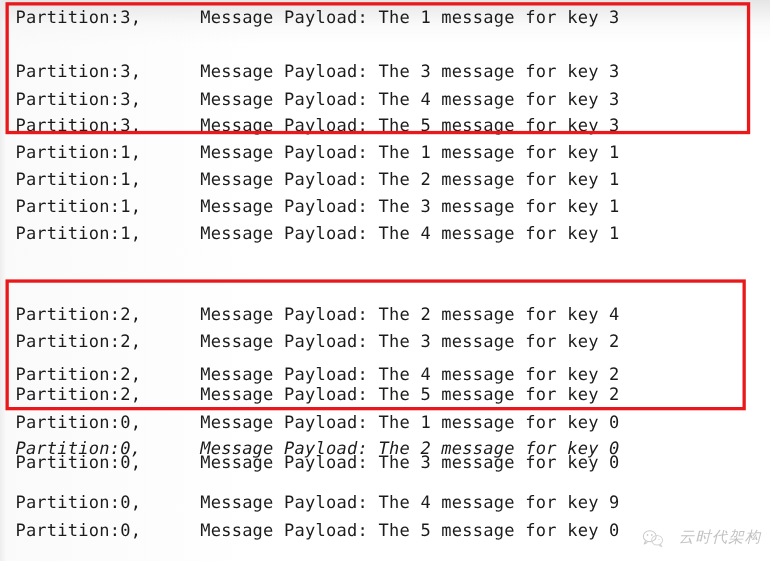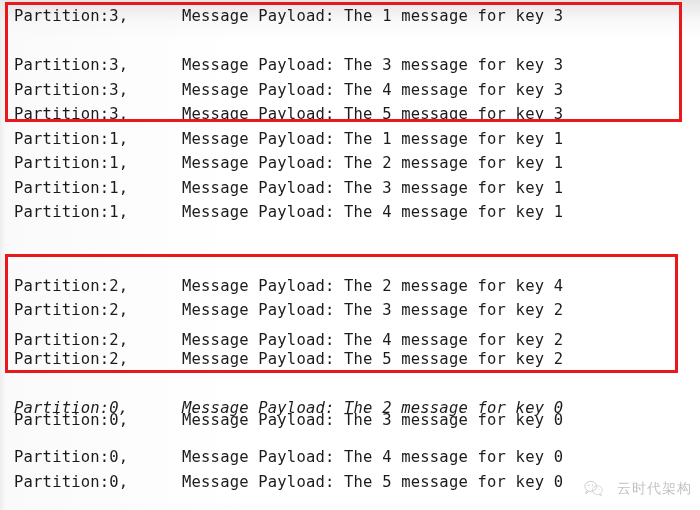--- a/index.html
+++ b/index.html
@@ -80,23 +80,25 @@
     box-sizing: border-box;
     background: transparent;
     pointer-events: none;
   }
 
   #watermark {
     position: absolute;
     right: 8px;
     bottom: 12px;
     display: flex;
+    align-items: center;
     gap: 13px;
     opacity: 0.42;
     pointer-events: none;
+    font-style: italic;
   }
   #watermark .wm-text {
     font-family: "DejaVu Sans", "Liberation Sans", sans-serif;
     font-size: 14px;
     color: #6e6e6e;
     letter-spacing: 1px;
     white-space: nowrap;
   }
   #watermark .wm-logo {
     width: 20px;
@@ -114,23 +116,24 @@
       <div class="log-line" style="top: 77.5px;"><span class="log-partition">Partition:3,</span><span class="log-payload">Message Payload: The 4 message for key 3</span></div>
       <div class="log-line" style="top: 102px;"><span class="log-partition">Partition:3,</span><span class="log-payload">Message Payload: The 5 message for key 3</span></div>
       <div class="log-line" style="top: 126.5px;"><span class="log-partition">Partition:1,</span><span class="log-payload">Message Payload: The 1 message for key 1</span></div>
       <div class="log-line" style="top: 151px;"><span class="log-partition">Partition:1,</span><span class="log-payload">Message Payload: The 2 message for key 1</span></div>
       <div class="log-line" style="top: 175.5px;"><span class="log-partition">Partition:1,</span><span class="log-payload">Message Payload: The 3 message for key 1</span></div>
       <div class="log-line" style="top: 200px;"><span class="log-partition">Partition:1,</span><span class="log-payload">Message Payload: The 4 message for key 1</span></div>
       <div class="log-line" style="top: 273.5px;"><span class="log-partition">Partition:2,</span><span class="log-payload">Message Payload: The 2 message for key 4</span></div>
       <div class="log-line" style="top: 298px;"><span class="log-partition">Partition:2,</span><span class="log-payload">Message Payload: The 3 message for key 2</span></div>
       <div class="log-line" style="top: 328px;"><span class="log-partition">Partition:2,</span><span class="log-payload">Message Payload: The 4 message for key 2</span></div>
       <div class="log-line" style="top: 347px;"><span class="log-partition">Partition:2,</span><span class="log-payload">Message Payload: The 5 message for key 2</span></div>
+      <div class="log-line" style="top: 371.5px;"><span class="log-partition">Partition:0,</span><span class="log-payload">Message Payload: The 1 message for key 0</span></div>
       <div class="log-line" style="top: 396px; font-style: italic;"><span class="log-partition">Partition:0,</span><span class="log-payload">Message Payload: The 2 message for key 0</span></div>
       <div class="log-line" style="top: 408px;"><span class="log-partition">Partition:0,</span><span class="log-payload">Message Payload: The 3 message for key 0</span></div>
-      <div class="log-line" style="top: 445px;"><span class="log-partition">Partition:0,</span><span class="log-payload">Message Payload: The 4 message for key 0</span></div>
+      <div class="log-line" style="top: 445px;"><span class="log-partition">Partition:0,</span><span class="log-payload">Message Payload: The 4 message for key 9</span></div>
       <div class="log-line" style="top: 469.5px;"><span class="log-partition">Partition:0,</span><span class="log-payload">Message Payload: The 5 message for key 0</span></div>
     </div>
 
   <div id="highlight-layer">
       <div class="highlight-box" style="left: 5px; top: 2px; width: 677px; height: 120px; border-color: rgb(232, 24, 27);"></div>
       <div class="highlight-box" style="left: 5px; top: 254px; width: 673px; height: 119px; border-color: rgb(232, 24, 27);"></div>
     </div>
 
   <div id="watermark">
     <span class="wm-logo">

